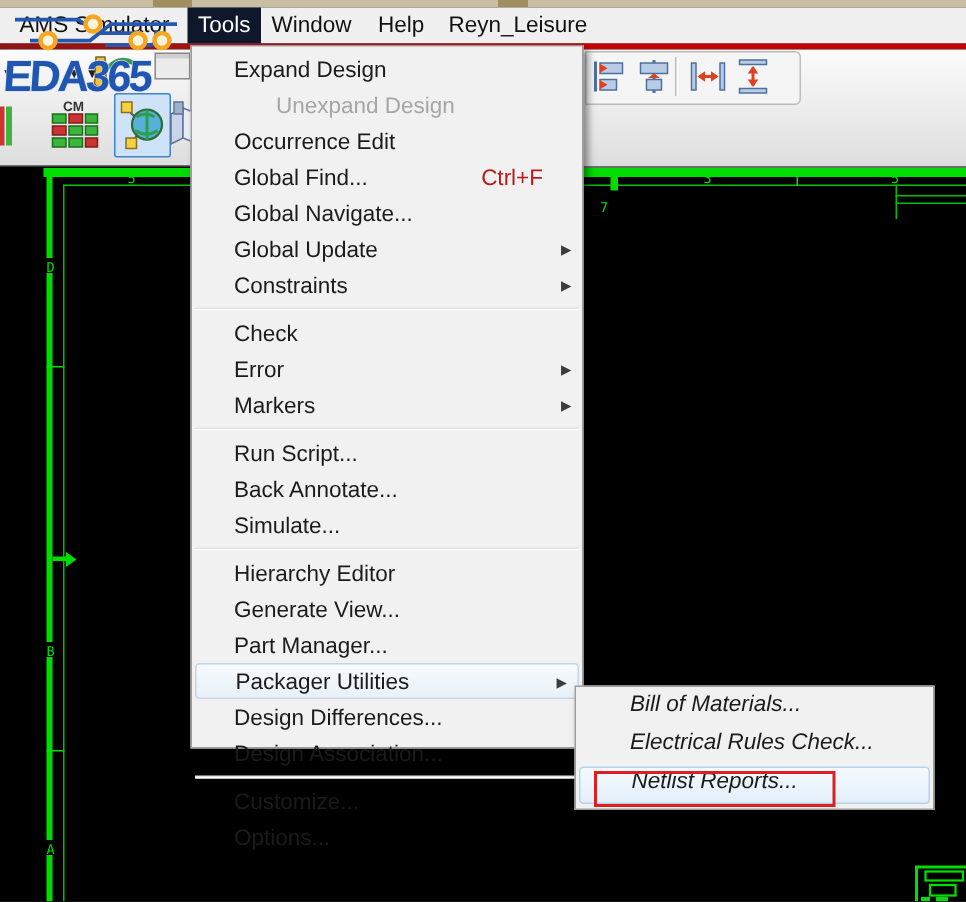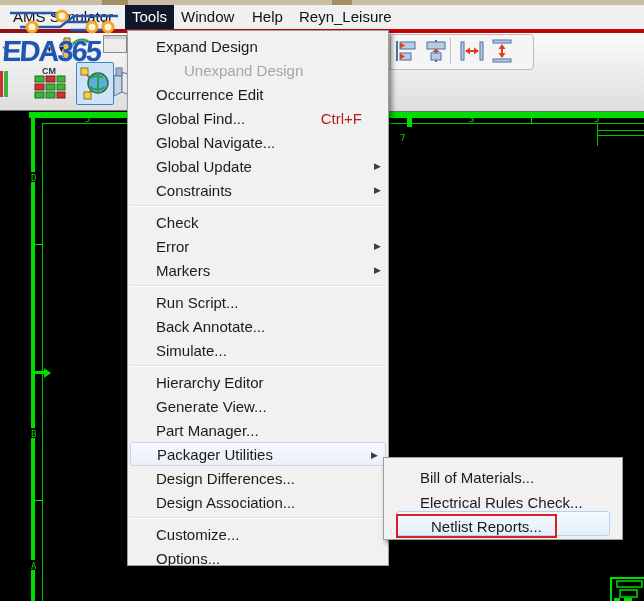--- a/index.html
+++ b/index.html
@@ -21,37 +21,37 @@
                  background:linear-gradient(#fbfbfb,#dedede);border-bottom:1px solid #6e6e6e;}
   .tb-panel{position:absolute;left:1px;top:1px;width:142px;height:34px;background:#f5f5f5;
             border:1px solid #bdbdbd;border-radius:0 4px 4px 0;}
   .tb-sep{position:absolute;left:61px;top:5px;width:1px;height:26px;background:#bbb;border-right:1px solid #fff;}
   .combo-arrow{position:absolute;font-size:9px;color:#222;top:11px;}
   .win-icon{position:absolute;left:103px;top:2px;width:22px;height:16px;background:#ececec;
             border:1px solid #8a8a8a;box-shadow:inset 0 3px 0 #cfcfcf;}
   .icon-box{position:absolute;}
   .globe-sel{background:#cfe3f8;border:1px solid #3f84c9;border-radius:2px;}
   
-  .dropdown{position:absolute;left:127px;top:30px;width:262px;height:536px;background:#f1f1f1;
+  .dropdown{position:absolute;left:127px;top:30px;width:262px;height:469px;background:#f1f1f1;
             border:1px solid #9d9d9d;box-sizing:border-box;z-index:10;padding-top:3px;
             box-shadow:3px 3px 5px rgba(0,0,0,.45);font-size:15px;color:#1b1b1b;}
   .mi{position:relative;display:flex;align-items:center;height:24px;padding:0 10px 0 28px;cursor:default;}
   .mi .lab{white-space:nowrap;}
   .mi.disabled .lab{color:#a6a6a6;margin-left:28px;}
   .mi .short{margin-left:auto;padding-right:16px;color:#b91c1c;}
   .mi .arr{position:absolute;right:7px;top:7px;font-size:9px;color:#3c3c3c;}
   .mi.hl{margin:0 2px;padding:0 8px 0 26px;border:1px solid #c6d6e8;border-radius:3px;height:22px;
          background:linear-gradient(#f7fafd,#e8f0f9);}
   .sep{height:1px;margin:3px 2px;background:#e2e2e2;border-bottom:1px solid #fff;}
   
   .submenu{position:absolute;left:383px;top:457px;width:240px;height:83px;background:#f1f1f1;
            border:1px solid #9d9d9d;box-sizing:border-box;z-index:12;padding-top:3px;
            box-shadow:3px 3px 5px rgba(0,0,0,.5);font-size:15px;color:#1b1b1b;}
-  .smi{position:relative;display:flex;align-items:flex-end;height:25px;padding:0 8px 0 36px;cursor:default;}
-  .smi.hl2{margin:0 12px;padding:0 6px 0 34px;border:1px solid #b5d3f0;border-radius:3px;height:23px;
+  .smi{position:relative;display:flex;align-items:flex-start;height:25px;padding:0 8px 0 36px;cursor:default;font-style:italic;}
+  .smi.hl2{margin:0 2px;padding:0 6px 0 34px;border:1px solid #b5d3f0;border-radius:3px;height:23px;
            background:linear-gradient(#f5fafe,#e3effa);}
   .annotation{position:absolute;left:396px;top:514px;width:157px;height:20px;border:2px solid #dd1f1f;
               z-index:30;pointer-events:none;}
   
   .logo-layer{position:absolute;left:0;top:0;width:400px;height:80px;z-index:40;pointer-events:none;}
   .schematic{position:absolute;left:0;top:0;width:644px;height:601px;z-index:1;}
   .zone{font-family:"DejaVu Sans Mono",monospace;font-size:9px;fill:#00dd00;}
 </style>
 </head>
 <body>

